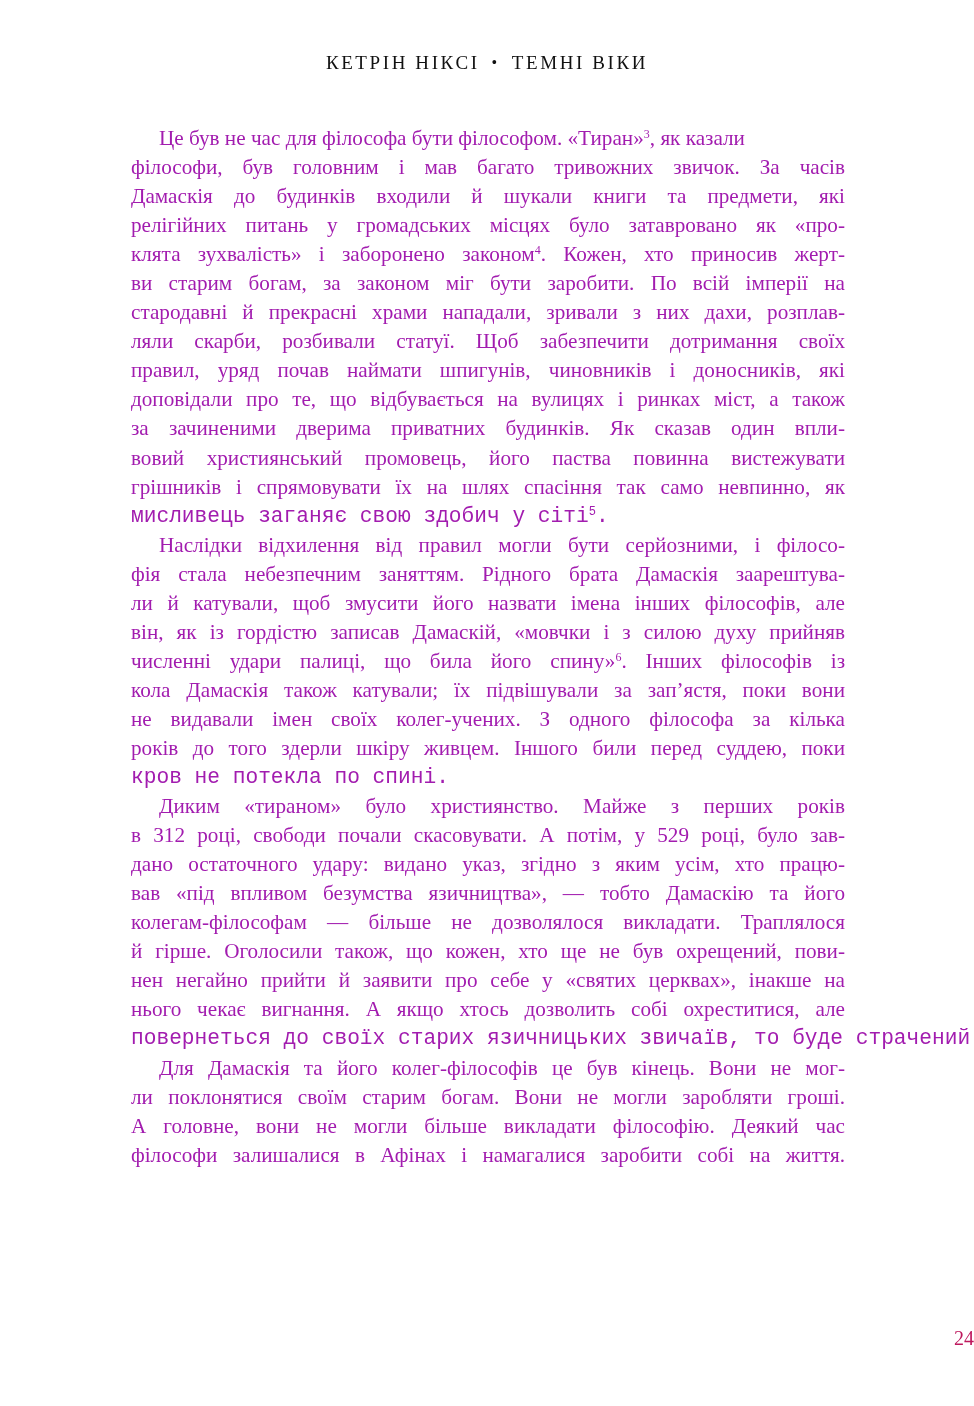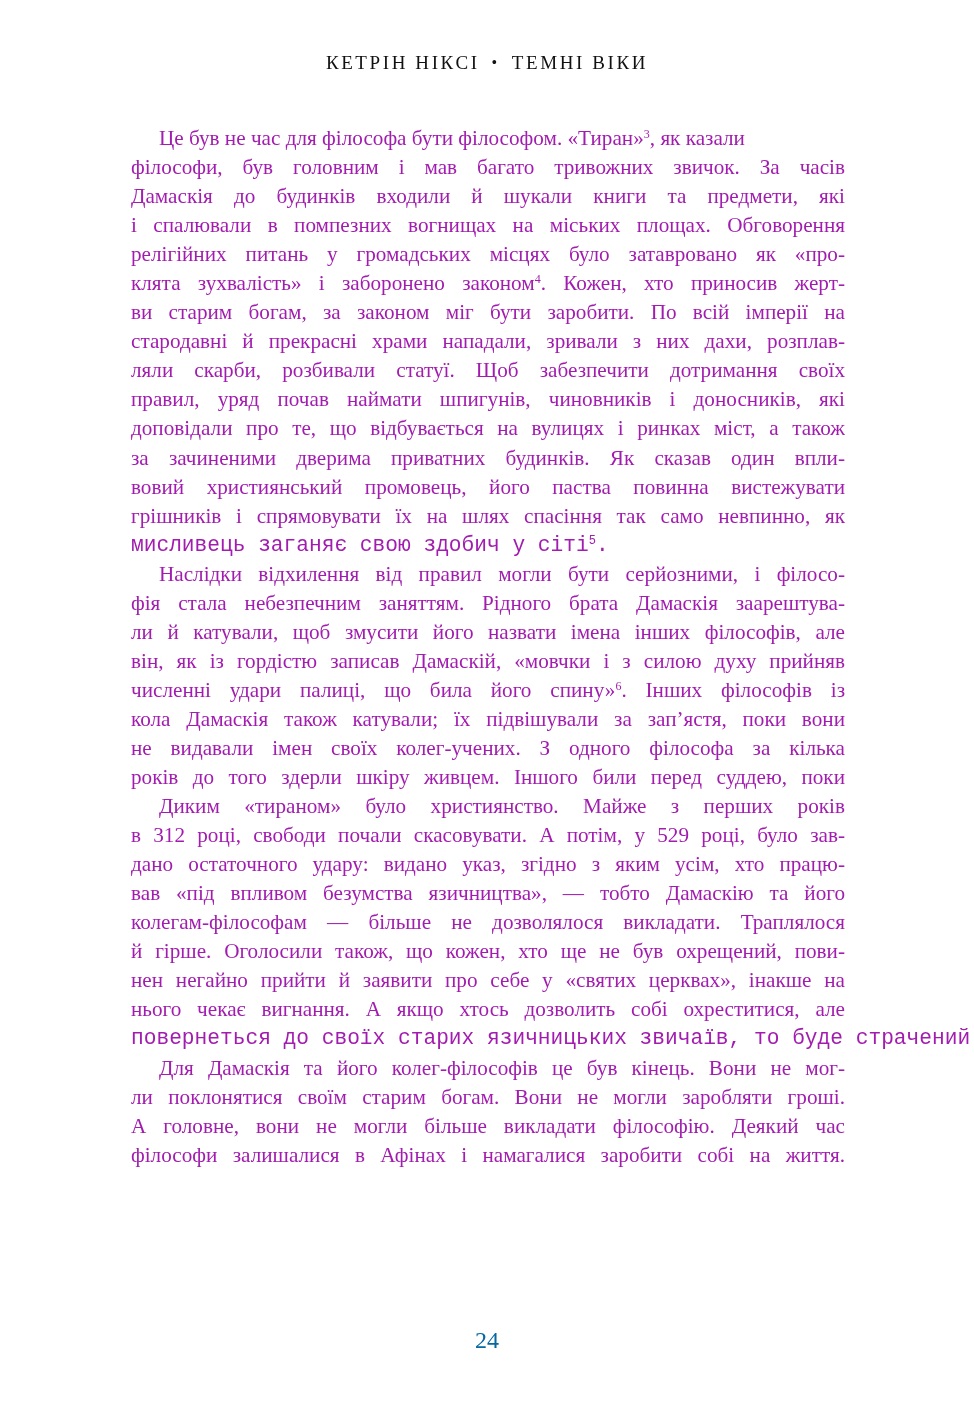--- a/index.html
+++ b/index.html
@@ -20,38 +20,37 @@
     font-size: 21.2px; line-height: 29.05px; color: #a21caf;
   }
   .line {
     display: block; white-space: nowrap; text-align: justify; text-align-last: justify;
     height: 29.05px; overflow: visible;
   }
   .line.last { text-align-last: left; font-family: Liberation Mono, monospace; }
   .line.indent { padding-left: 28px; }
   sup { font-size: 12px; line-height: 0; vertical-align: 7px; }
   .page-number {
-    position: absolute; top: 1327px; left: 0; width: 974px; text-align: center;
-    font-family: "Liberation Serif", "DejaVu Serif", serif; font-size: 24px; color: #0369a1;
+    position: absolute; top: 1327px; left: 0; width: 974px; text-align: right;
+    font-family: "Liberation Serif", "DejaVu Serif", serif; font-size: 20px; color: #be185d;
   }
 </style>
 </head>
 <body>
 
 <div class="page">
   <div class="running-header">
     <span>КЕТРІН НІКСІ</span><span class="dot">•</span><span>ТЕМНІ ВІКИ</span>
   </div>
 
   <div class="body-text" id="body-text">
       <div>
         <span class="line indent" style="word-spacing: 0.0015625px; text-align-last: left;"><span>Це був не час для філософа бути філософом. «Тиран»</span><sup>3</sup><span>, як казали</span></span>
         <span class="line"><span>філософи, був головним і мав багато тривожних звичок. За часів</span></span>
         <span class="line"><span>Дамаскія до будинків входили й шукали книги та предмети, які</span></span>
-        <span class="line"><span>і спалювали в помпезних вогнищах на міських площах. Обговорення</span></span>
         <span class="line"><span>релігійних питань у громадських місцях було затавровано як «про-</span></span>
         <span class="line"><span>клята зухвалість» і заборонено законом</span><sup>4</sup><span>. Кожен, хто приносив жерт-</span></span>
         <span class="line"><span>ви старим богам, за законом міг бути заробити. По всій імперії на</span></span>
         <span class="line"><span>стародавні й прекрасні храми нападали, зривали з них дахи, розплав-</span></span>
         <span class="line"><span>ляли скарби, розбивали статуї. Щоб забезпечити дотримання своїх</span></span>
         <span class="line"><span>правил, уряд почав наймати шпигунів, чиновників і доносників, які</span></span>
         <span class="line"><span>доповідали про те, що відбувається на вулицях і ринках міст, а також</span></span>
         <span class="line"><span>за зачиненими дверима приватних будинків. Як сказав один впли-</span></span>
         <span class="line"><span>вовий християнський промовець, його паства повинна вистежувати</span></span>
         <span class="line"><span>грішників і спрямовувати їх на шлях спасіння так само невпинно, як</span></span>
@@ -59,20 +58,21 @@
       </div>
       <div>
         <span class="line indent"><span>Наслідки відхилення від правил могли бути серйозними, і філосо-</span></span>
         <span class="line"><span>фія стала небезпечним заняттям. Рідного брата Дамаскія заарештува-</span></span>
         <span class="line"><span>ли й катували, щоб змусити його назвати імена інших філософів, але</span></span>
         <span class="line"><span>він, як із гордістю записав Дамаскій, «мовчки і з силою духу прийняв</span></span>
         <span class="line"><span>численні удари палиці, що била його спину»</span><sup>6</sup><span>. Інших філософів із</span></span>
         <span class="line"><span>кола Дамаскія також катували; їх підвішували за зап’ястя, поки вони</span></span>
         <span class="line"><span>не видавали імен своїх колег-учених. З одного філософа за кілька</span></span>
         <span class="line"><span>років до того здерли шкіру живцем. Іншого били перед суддею, поки</span></span>
+        <span class="line last"><span>кров не потекла по спині.</span></span>
       </div>
       <div>
         <span class="line indent"><span>Диким «тираном» було християнство. Майже з перших років</span></span>
         <span class="line"><span>в 312 році, свободи почали скасовувати. А потім, у 529 році, було зав-</span></span>
         <span class="line"><span>дано остаточного удару: видано указ, згідно з яким усім, хто працю-</span></span>
         <span class="line"><span>вав «під впливом безумства язичництва», — тобто Дамаскію та його</span></span>
         <span class="line"><span>колегам-філософам — більше не дозволялося викладати. Траплялося</span></span>
         <span class="line"><span>й гірше. Оголосили також, що кожен, хто ще не був охрещений, пови-</span></span>
         <span class="line"><span>нен негайно прийти й заявити про себе у «святих церквах», інакше на</span></span>
         <span class="line"><span>нього чекає вигнання. А якщо хтось дозволить собі охреститися, але</span></span>

